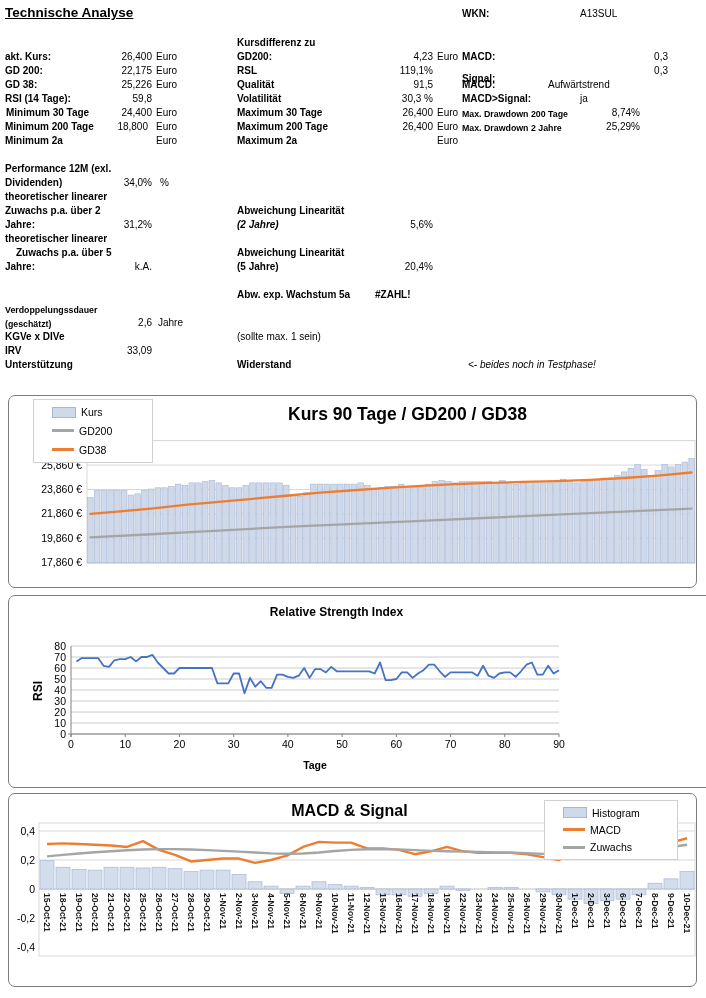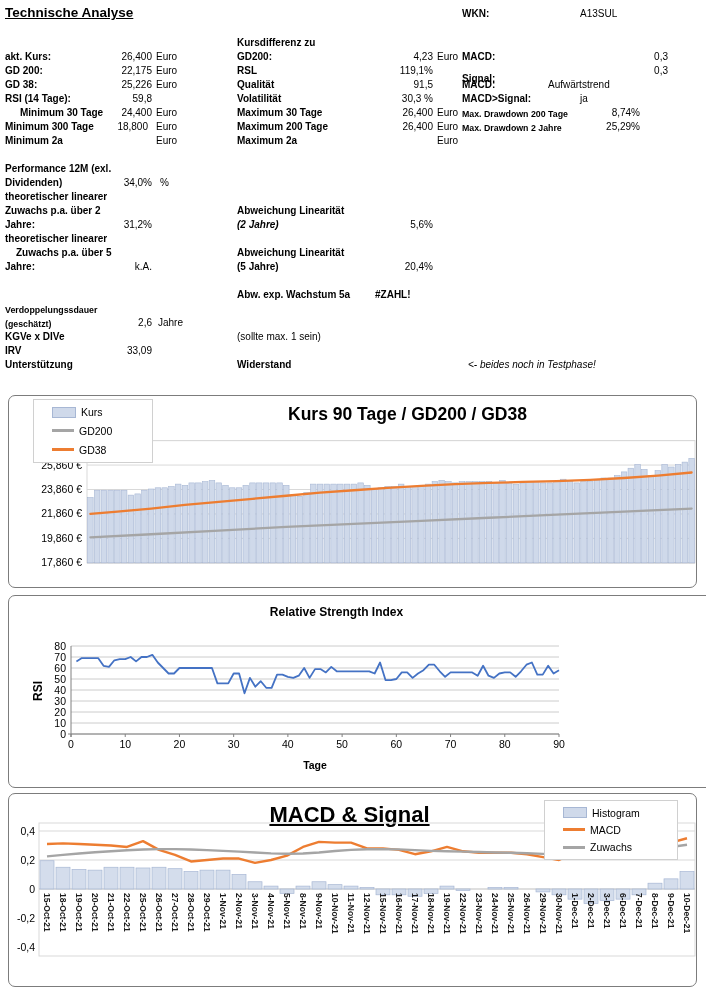--- a/index.html
+++ b/index.html
@@ -57,30 +57,30 @@
 <div class="t b" style="left:462px;top:79px;">MACD:</div>
 <div class="t" style="left:548px;top:79px;">Aufwärtstrend</div>
 
 <div class="t b" style="left:5px;top:93px;">RSI (14 Tage):</div>
 <div class="t ra" style="left:52px;top:93px;">59,8</div>
 <div class="t b" style="left:237px;top:93px;">Volatilität</div>
 <div class="t ra" style="left:333px;top:93px;">30,3 %</div>
 <div class="t b" style="left:462px;top:93px;">MACD&gt;Signal:</div>
 <div class="t" style="left:580px;top:93px;">ja</div>
 
-<div class="t b" style="left:20px;top:107px;">Minimum 30 Tage</div>
+<div class="t b" style="left:6px;top:107px;">Minimum 30 Tage</div>
 <div class="t ra" style="left:52px;top:107px;">24,400</div>
 <div class="t" style="left:156px;top:107px;">Euro</div>
 <div class="t b" style="left:237px;top:107px;">Maximum 30 Tage</div>
 <div class="t ra" style="left:333px;top:107px;">26,400</div>
 <div class="t" style="left:437px;top:107px;">Euro</div>
 <div class="t b sm" style="left:462px;top:109px;">Max. Drawdown 200 Tage</div>
 <div class="t ra" style="left:540px;top:107px;">8,74%</div>
 
-<div class="t b" style="left:5px;top:121px;">Minimum 300 Tage</div>
+<div class="t b" style="left:5px;top:121px;">Minimum 200 Tage</div>
 <div class="t ra" style="left:48px;top:121px;">18,800</div>
 <div class="t" style="left:156px;top:121px;">Euro</div>
 <div class="t b" style="left:237px;top:121px;">Maximum 200 Tage</div>
 <div class="t ra" style="left:333px;top:121px;">26,400</div>
 <div class="t" style="left:437px;top:121px;">Euro</div>
 <div class="t b sm" style="left:462px;top:123px;">Max. Drawdown 2 Jahre</div>
 <div class="t ra" style="left:540px;top:121px;">25,29%</div>
 
 <div class="t b" style="left:5px;top:135px;">Minimum 2a</div>
 <div class="t" style="left:156px;top:135px;">Euro</div>
@@ -293,21 +293,21 @@
       <text x="441.55555555555554" y="152" font-size="10.5" font-family="Liberation Sans, sans-serif" fill="#000" text-anchor="middle">70</text>
       <line x1="495.77777777777777" x2="495.77777777777777" y1="138" y2="141" stroke="#808080" stroke-width="1"></line>
       <text x="495.77777777777777" y="152" font-size="10.5" font-family="Liberation Sans, sans-serif" fill="#000" text-anchor="middle">80</text>
       <line x1="550" x2="550" y1="138" y2="141" stroke="#808080" stroke-width="1"></line>
       <text x="550" y="152" font-size="10.5" font-family="Liberation Sans, sans-serif" fill="#000" text-anchor="middle">90</text>
       <polyline points="67.42222222222222,65.4 72.84444444444445,62.099999999999994 78.26666666666667,62.099999999999994 83.6888888888889,62.099999999999994 89.11111111111111,62.099999999999994 94.53333333333333,69.8 99.95555555555555,70.9 105.37777777777778,64.3 110.8,63.2 116.22222222222223,63.2 121.64444444444445,61 127.06666666666666,65.4 132.48888888888888,61 137.9111111111111,61 143.33333333333331,58.8 148.75555555555556,66.5 154.17777777777778,72 159.6,77.5 165.02222222222224,77.5 170.44444444444446,72 175.86666666666667,72 181.2888888888889,72 186.7111111111111,72 192.13333333333333,72 197.55555555555554,72 202.9777777777778,72 208.4,87.4 213.82222222222222,87.4 219.24444444444444,87.4 224.66666666666666,77.5 230.0888888888889,77.5 235.51111111111112,97.3 240.93333333333334,81.9 246.35555555555555,90.7 251.77777777777777,85.2 257.2,91.8 262.62222222222226,91.8 268.0444444444445,78.6 273.4666666666667,78.6 278.8888888888889,80.8 284.31111111111113,81.9 289.73333333333335,79.7 295.15555555555557,72 300.5777777777778,81.9 306,73.1 311.4222222222222,73.1 316.84444444444443,76.4 322.26666666666665,70.9 327.68888888888887,75.3 333.1111111111111,75.3 338.53333333333336,75.3 343.9555555555556,75.3 349.3777777777778,75.3 354.8,75.3 360.22222222222223,75.3 365.64444444444445,77.5 371.06666666666666,66.5 376.4888888888889,84.1 381.9111111111111,84.1 387.3333333333333,83 392.75555555555553,76.4 398.1777777777778,76.4 403.6,81.9 409.02222222222224,77.5 414.44444444444446,74.2 419.8666666666667,68.7 425.2888888888889,68.7 430.7111111111111,75.3 436.1333333333333,80.8 441.55555555555554,76.4 446.97777777777776,76.4 452.4,76.4 457.8222222222222,76.4 463.24444444444447,76.4 468.6666666666667,79.7 474.0888888888889,69.8 479.5111111111111,79.7 484.93333333333334,81.9 490.35555555555555,77.5 495.77777777777777,76.4 501.2,76.4 506.6222222222222,80.8 512.0444444444445,75.3 517.4666666666667,68.7 522.8888888888889,66.5 528.3111111111111,78.6 533.7333333333333,78.6 539.1555555555556,69.8 544.5777777777778,77.5 550,74.2" fill="none" stroke="#4472c4" stroke-width="1.8" stroke-linejoin="round"></polyline>
     </svg>
 </div>
 
 <div class="panel" style="top:793px;height:192px;">
-  <div class="ptitle" style="left:0;right:6px;top:8px;font-size:22px;text-decoration:underline;">MACD &amp; Signal</div>
+  <div class="ptitle" style="left:0;right:6px;top:8px;font-size:16px;">MACD &amp; Signal</div>
   <svg id="svg-macd" class="chartsvg" width="687" height="190">
       <rect x="30" y="29" width="656" height="133" fill="none" stroke="#d9d9d9" stroke-width="1"></rect>
       <line x1="30" x2="686" y1="37" y2="37" stroke="#d9d9d9" stroke-width="1"></line>
       <text x="26" y="40.5" font-size="10.5" font-family="Liberation Sans, sans-serif" fill="#000" text-anchor="end">0,4</text>
       <line x1="30" x2="686" y1="66" y2="66" stroke="#d9d9d9" stroke-width="1"></line>
       <text x="26" y="69.5" font-size="10.5" font-family="Liberation Sans, sans-serif" fill="#000" text-anchor="end">0,2</text>
       <text x="26" y="98.5" font-size="10.5" font-family="Liberation Sans, sans-serif" fill="#000" text-anchor="end">0</text>
       <text x="26" y="127.5" font-size="10.5" font-family="Liberation Sans, sans-serif" fill="#000" text-anchor="end">-0,2</text>
       <text x="26" y="156.5" font-size="10.5" font-family="Liberation Sans, sans-serif" fill="#000" text-anchor="end">-0,4</text>
       <line x1="30" x2="686" y1="95" y2="95" stroke="#bfbfbf" stroke-width="1.2"></line>

